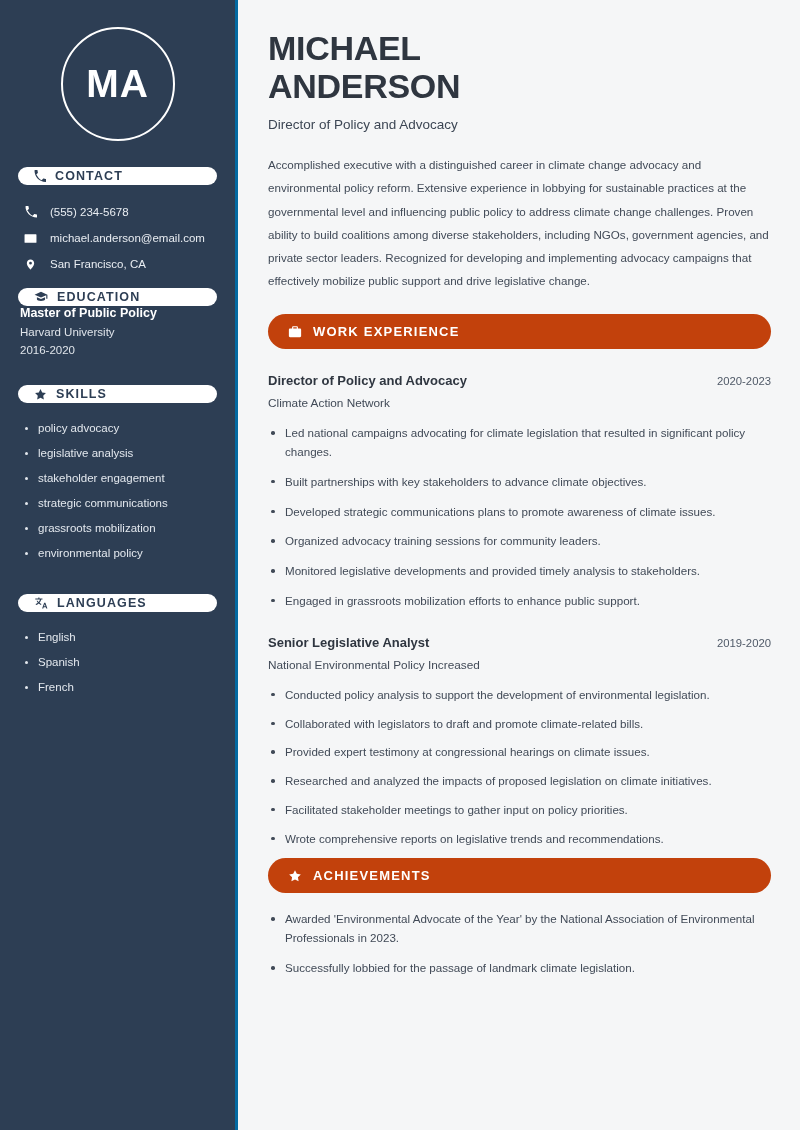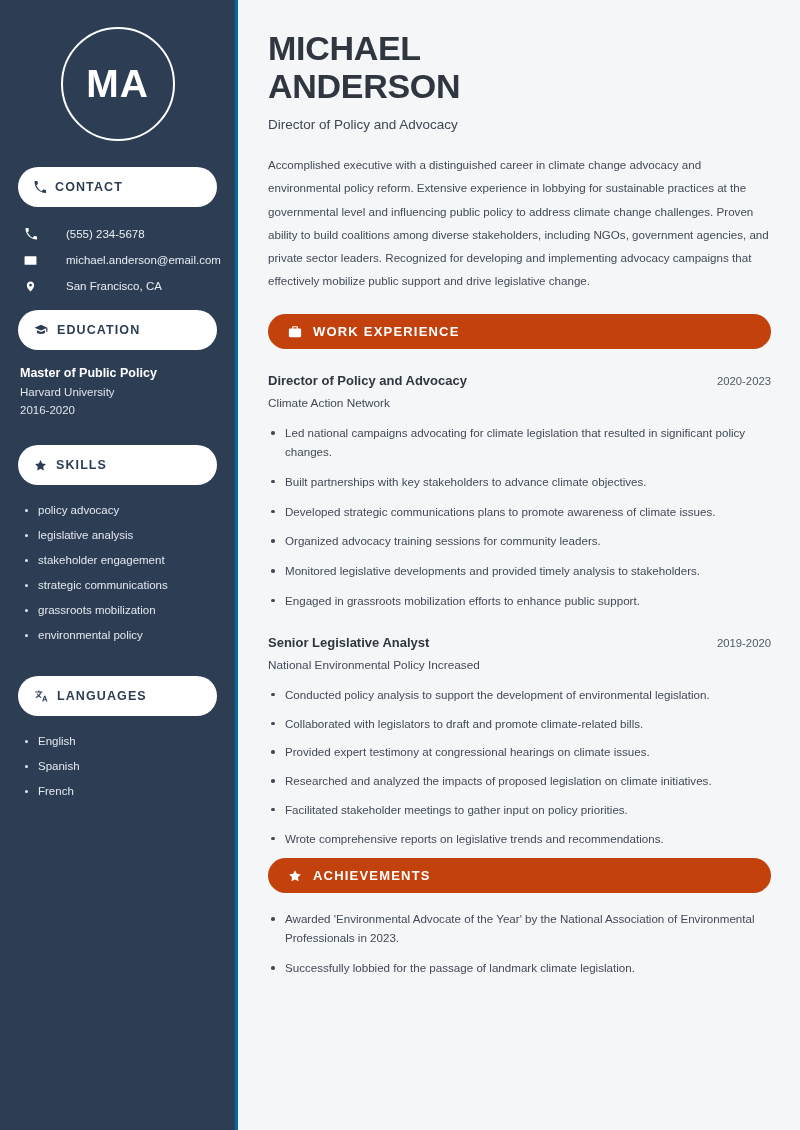--- a/index.html
+++ b/index.html
@@ -52,53 +52,53 @@
     font-size: 39px;
     font-weight: bold;
     letter-spacing: 1px;
     color: #ffffff;
   }
 
   .pill {
     background: #ffffff;
     color: #2d3e54;
     border-radius: 999px;
-    height: 40px;
+    height: 18px;
     display: flex;
     align-items: center;
     gap: 9px;
     padding: 0 16px;
     font-size: 12.5px;
     font-weight: bold;
     letter-spacing: 1.1px;
     text-align: center;
   }
   .pill .ico { display: flex; align-items: center; }
   .pill svg { display: block; }
 
   .contact-list {
     margin-top: 14px;
     margin-left: 5px;
   }
   .contact-row {
     display: flex;
     align-items: center;
-    gap: 28px;
+    gap: 12px;
     font-size: 11.5px;
     color: #e9edf2;
     height: 26px;
   }
   .contact-row .ico {
     width: 15px;
     display: flex;
     justify-content: center;
     flex: 0 0 15px;
   }
 
-  .edu-block { margin-top: 16px; margin-left: 2px; }
+  .edu-block { margin-left: 2px; }
   .edu-degree { font-size: 12.5px; font-weight: bold; color: #ffffff; margin-bottom: 6px; }
   .edu-school { font-size: 11.5px; color: #dfe4ea; margin-bottom: 6px; }
   .edu-years  { font-size: 11.5px; color: #dfe4ea; }
 
   .sb-list { margin-top: 13px; margin-left: 6px; list-style: none; }
   .sb-list li {
     position: relative;
     font-size: 11.5px;
     color: #e3e8ee;
     padding-left: 14px;

